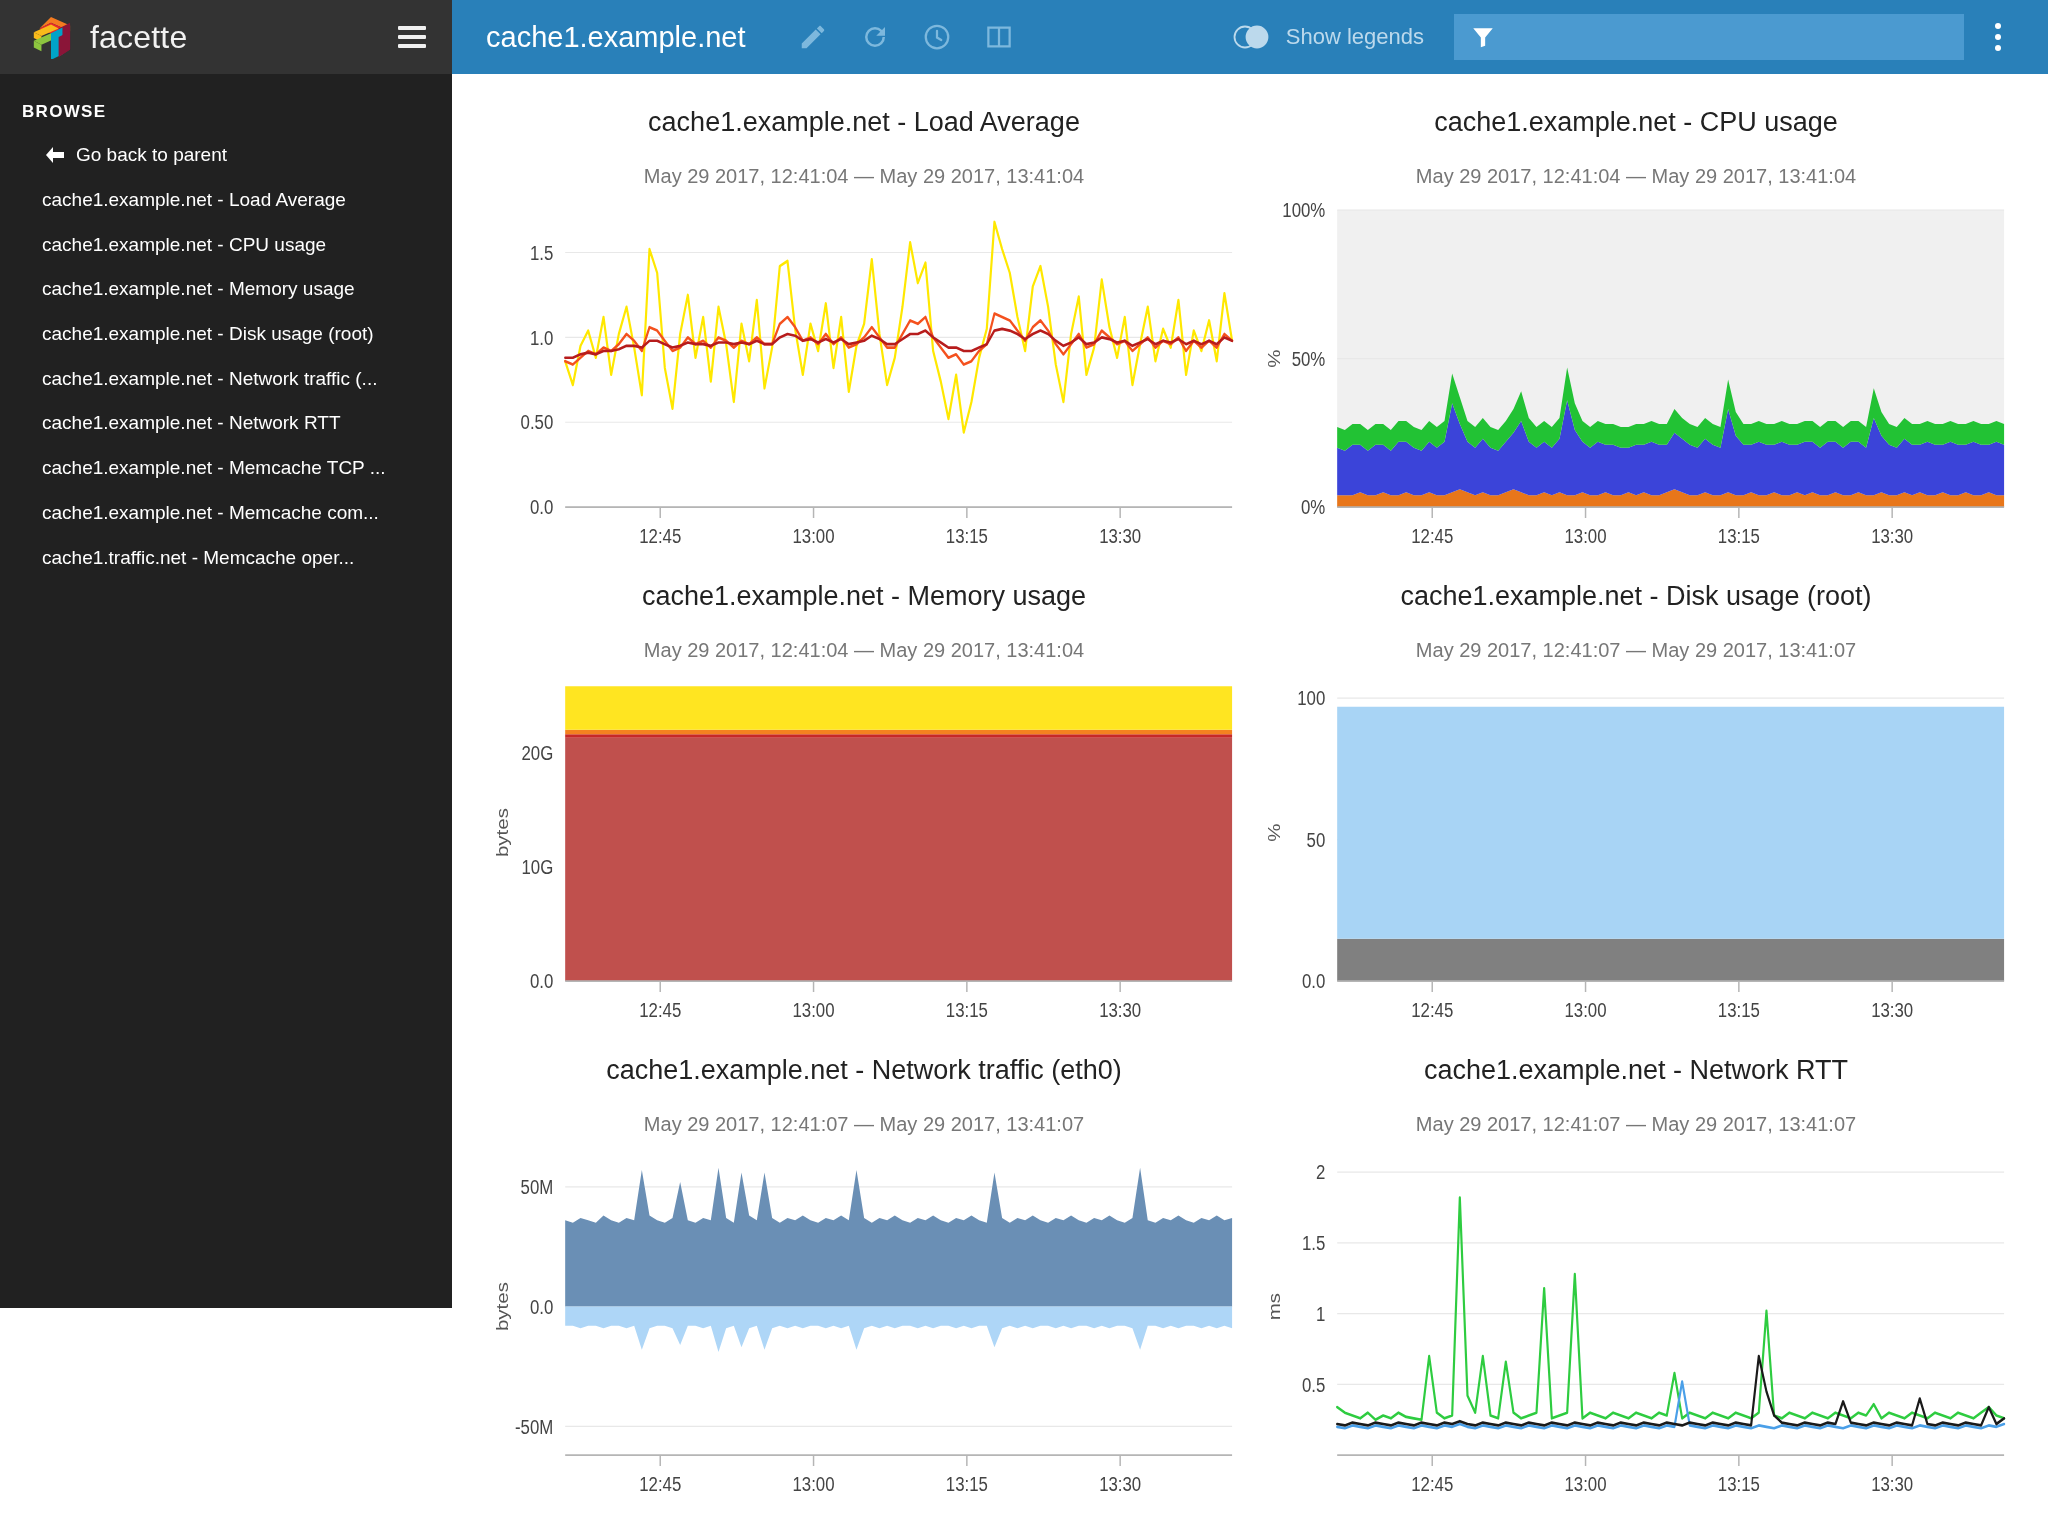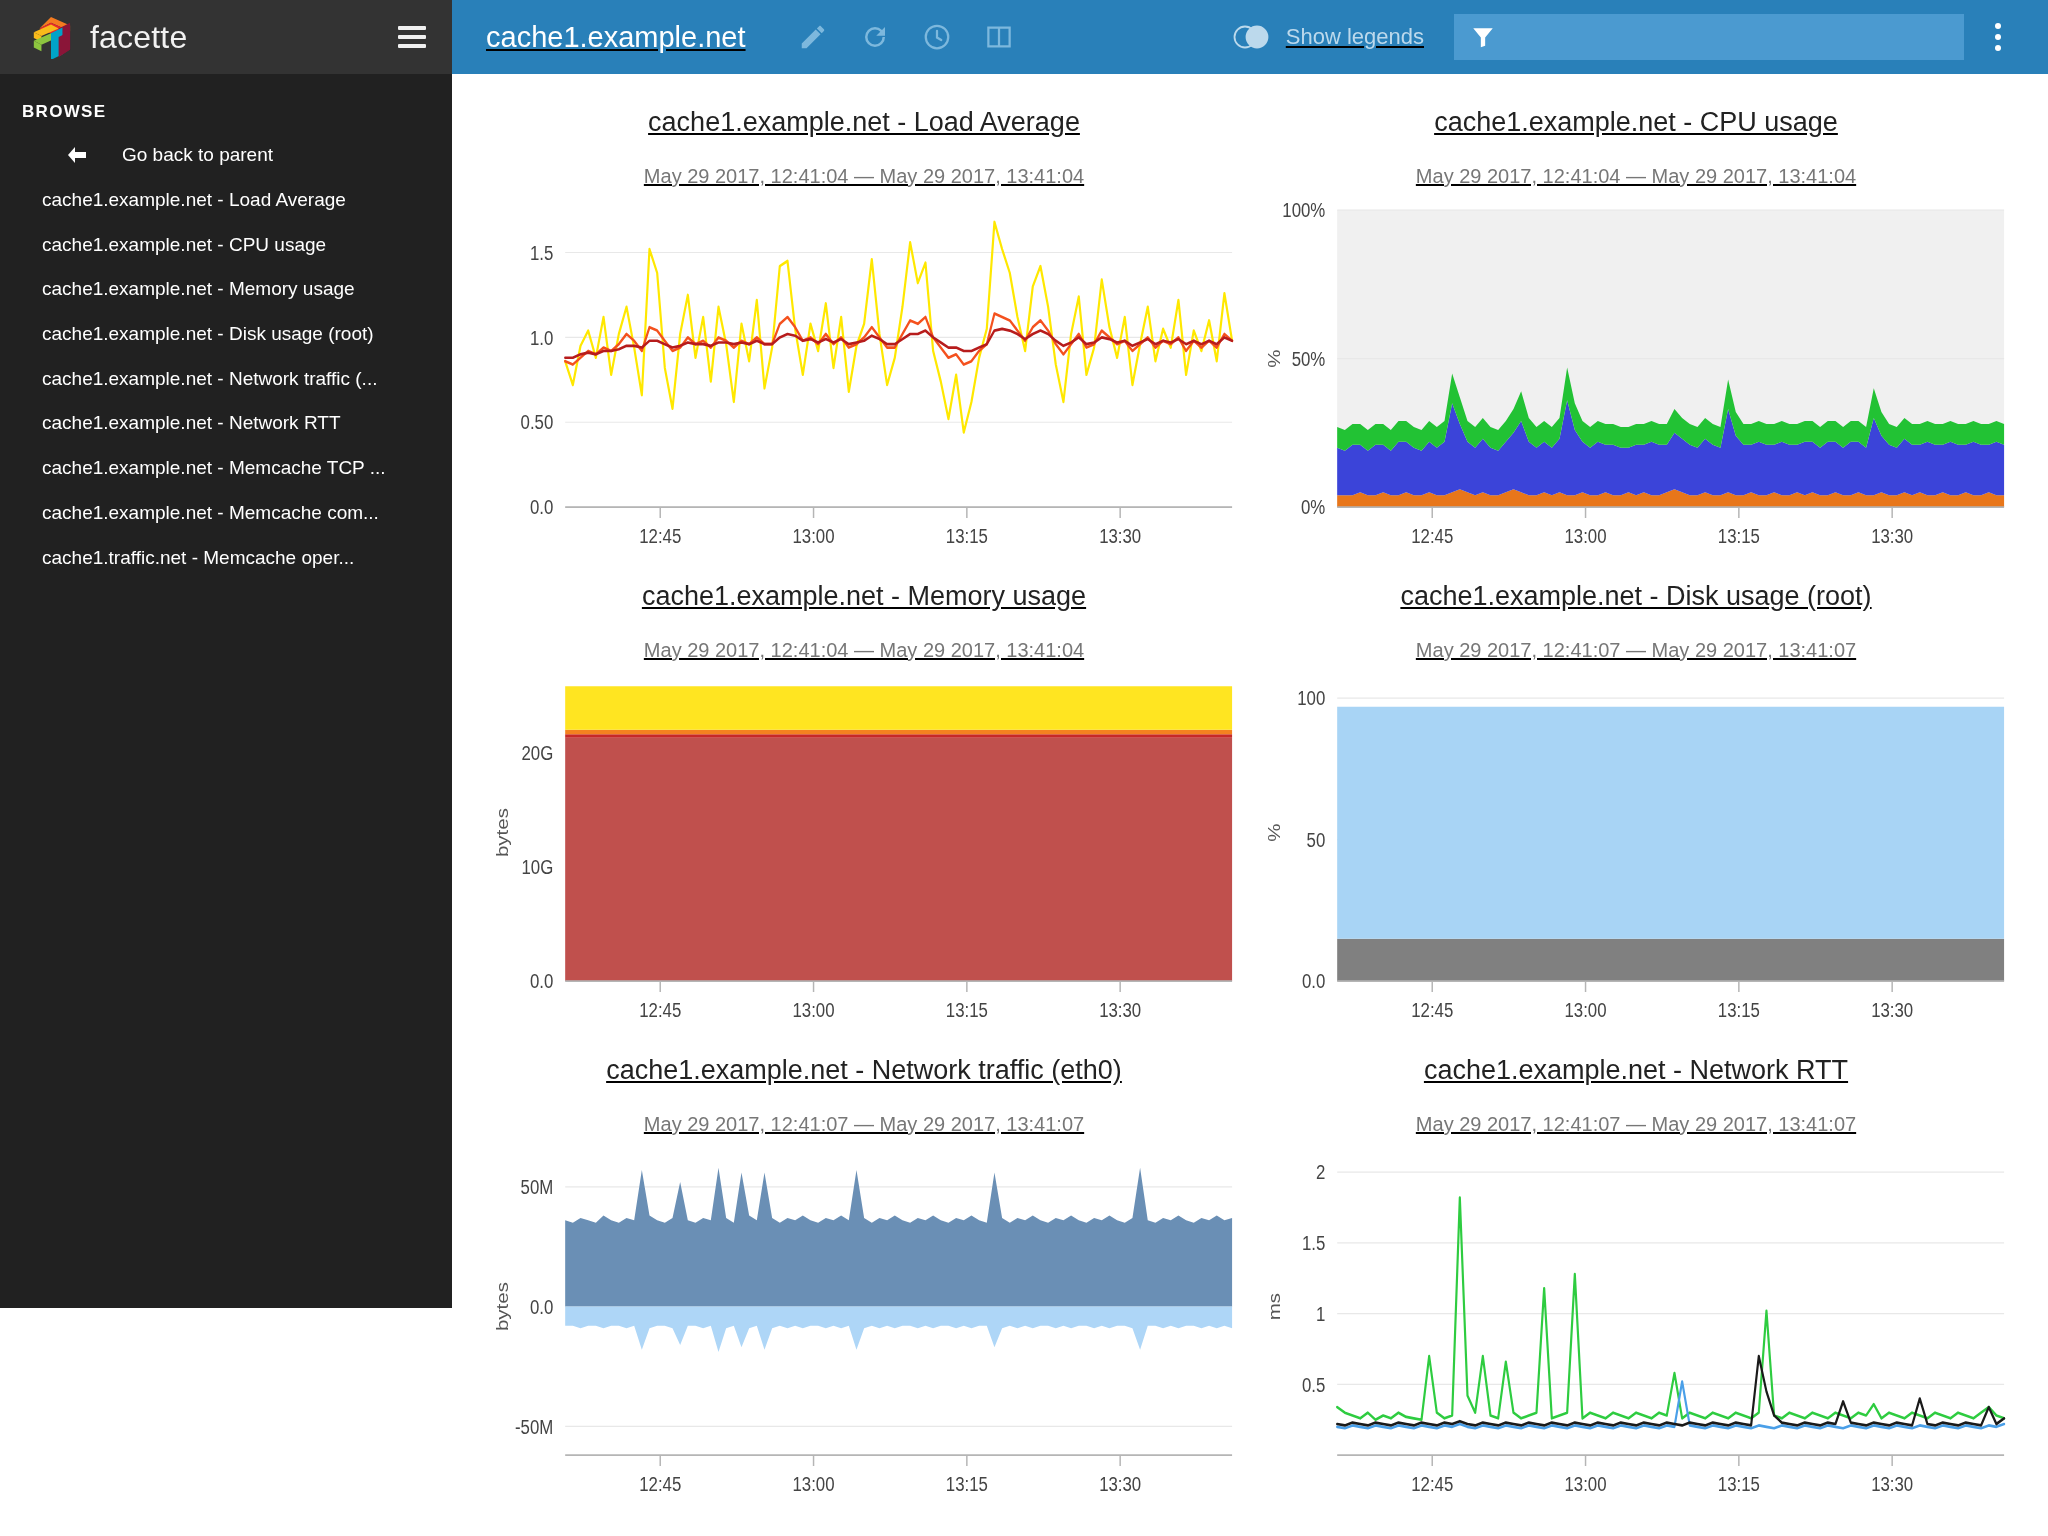--- a/index.html
+++ b/index.html
@@ -34,27 +34,27 @@
     color: #ffffff; padding: 28px 0 14px 22px;
   }
   .nav-list { display: flex; flex-direction: column; }
   .nav-item {
     display: block; padding: 10px 18px 10px 42px;
     font-size: 19px; color: #ffffff; line-height: 1.3;
     white-space: nowrap; overflow: hidden; text-overflow: ellipsis;
     cursor: pointer; text-decoration: none;
   }
   .nav-back {
-    display: flex; align-items: center; gap: 34px;
-    padding: 8px 18px 12px 66px; font-size: 19px; color: #fff; cursor: pointer;
+    display: flex; align-items: center; gap: 10px;
+    padding: 8px 18px 12px 44px; font-size: 19px; color: #fff; cursor: pointer;
   }
   .nav-back .arrow { width: 22px; height: 20px; display: block; flex: 0 0 auto; }
 
   
-  .main { flex: 1; display: flex; flex-direction: column; height: 1536px; background: #fff; text-decoration: underline; }
+  .main { flex: 1; display: flex; flex-direction: column; height: 1536px; background: #fff; }
   .toolbar {
     height: 74px; min-height: 74px; background: #2980b9;
     display: flex; align-items: center; padding: 0 22px 0 34px; gap: 0;
   }
   .toolbar-title {
     font-size: 29px; color: #ffffff; font-weight: 400;
     margin-right: 36px; white-space: nowrap;
   }
   .tool-btn {
     width: 62px; height: 62px; display: flex; align-items: center; justify-content: center;

